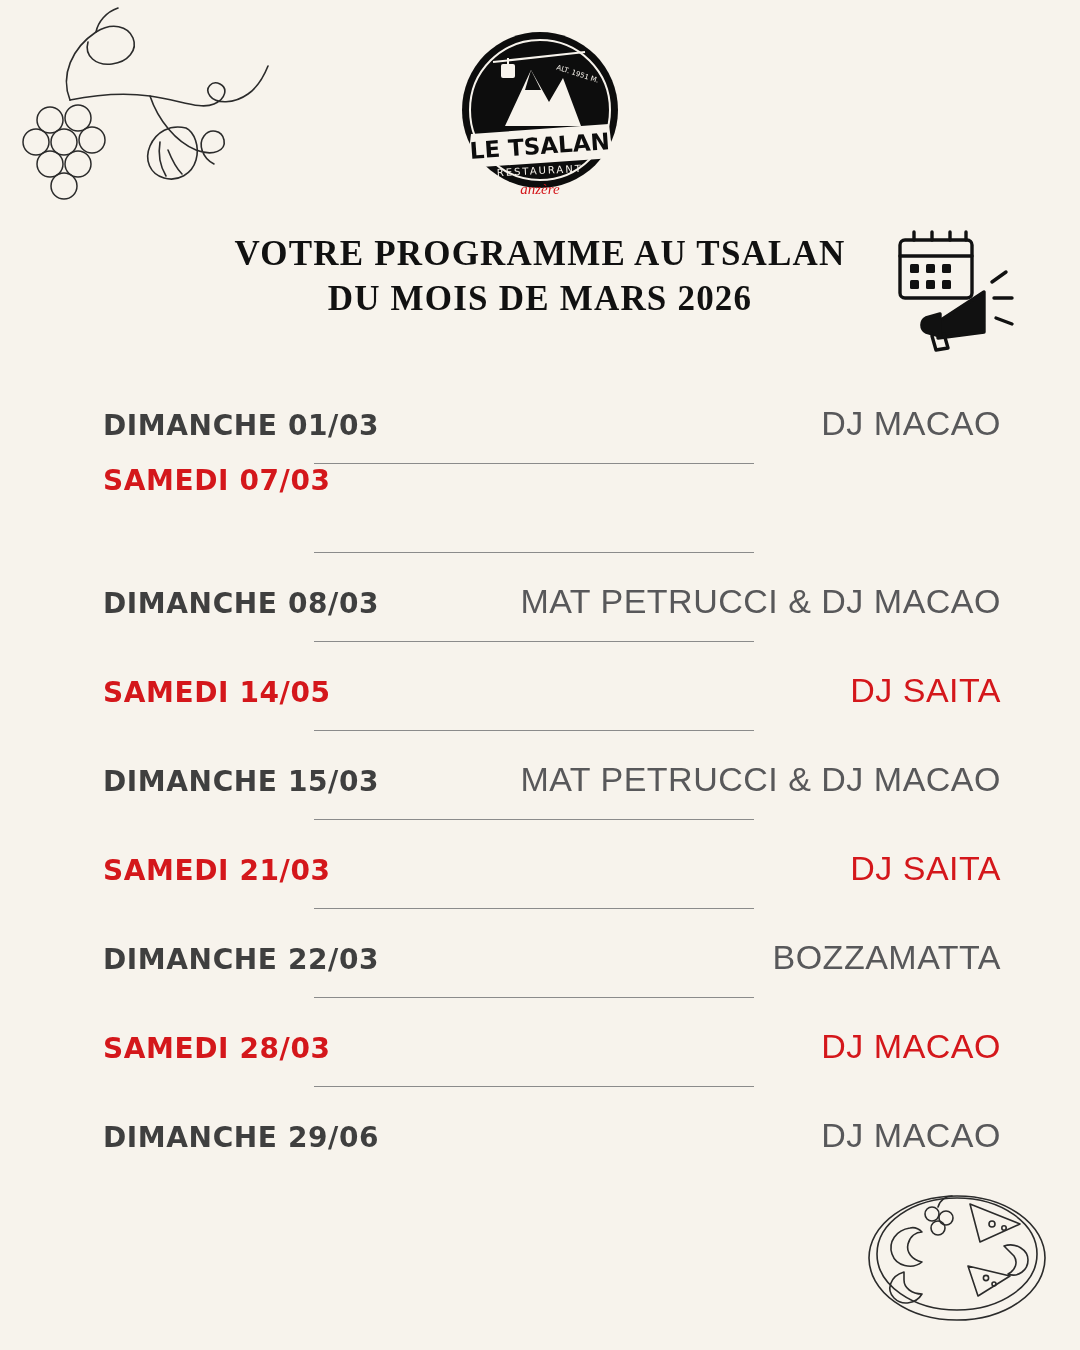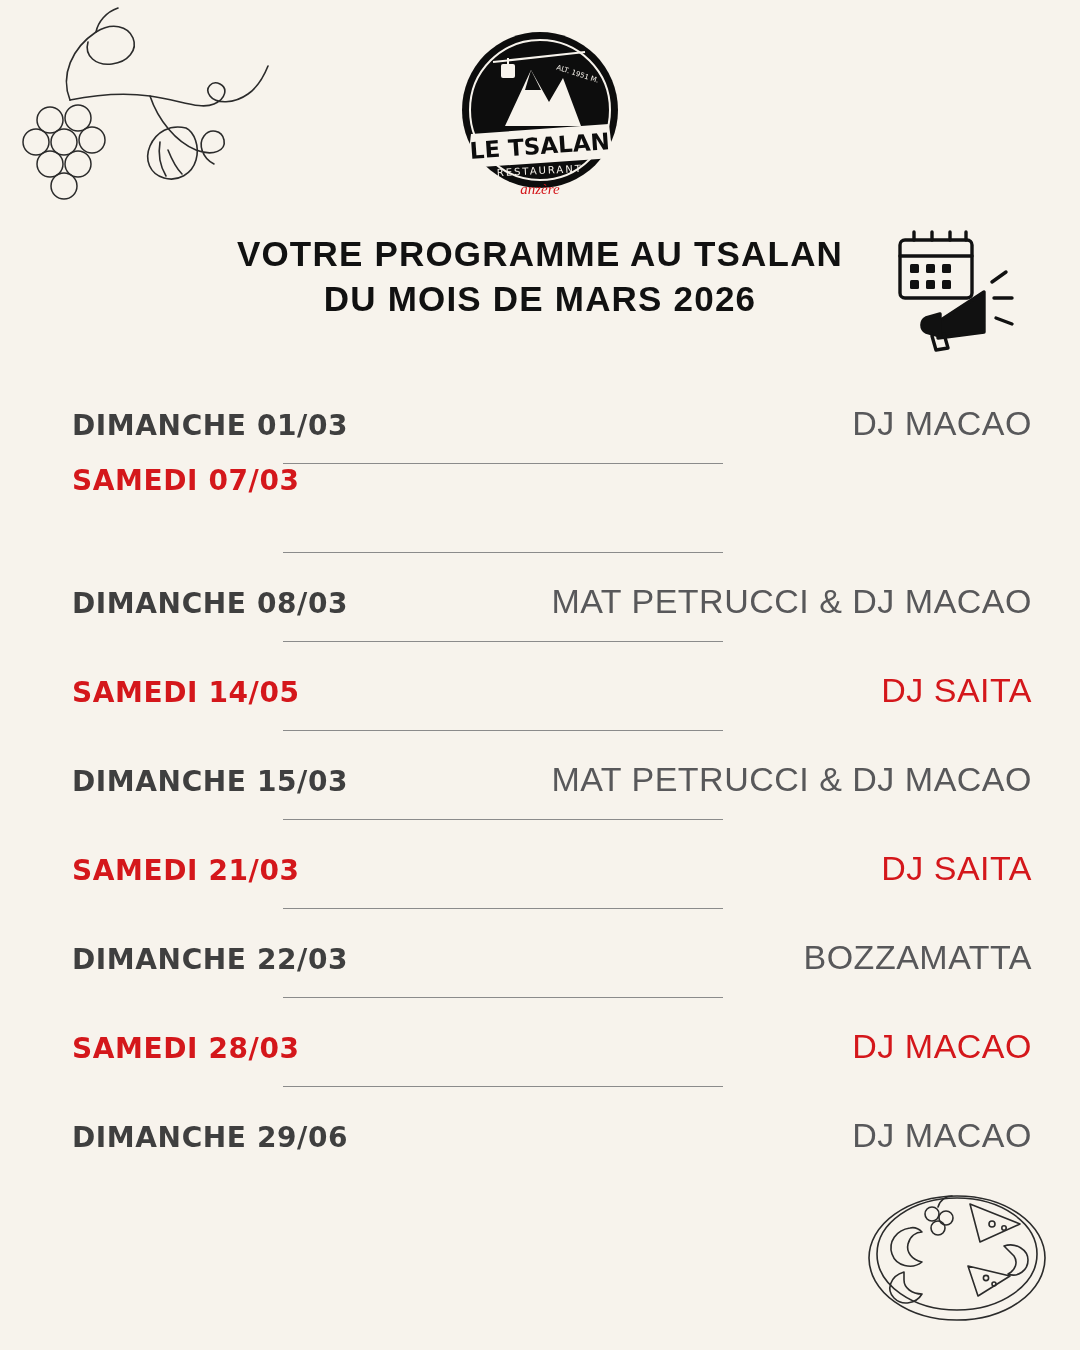--- a/index.html
+++ b/index.html
@@ -49,21 +49,21 @@
 
   
   .title-block {
     position: absolute;
     top: 232px;
     left: 0;
     right: 0;
     text-align: center;
   }
   .title-line {
-    font-family: Liberation Sans, sans-serif;
+    font-family: Liberation Serif, serif;
     font-weight: bold;
     font-size: 35px;
     letter-spacing: 1.2px;
     color: #111111;
     line-height: 1.28;
     text-transform: uppercase;
   }
   .megaphone {
     position: absolute;
     top: 226px;
@@ -71,21 +71,21 @@
     width: 130px;
     height: 130px;
   }
 
   
   .schedule {
     position: absolute;
     top: 375px;
     left: 0;
     right: 0;
-    padding: 0 28px;
+    padding: 0 59px;
     box-sizing: border-box;
   }
   .row {
     display: flex;
     align-items: baseline;
     height: 88px;
   }
   .row .day {
     width: 360px;
     flex: 0 0 360px;

